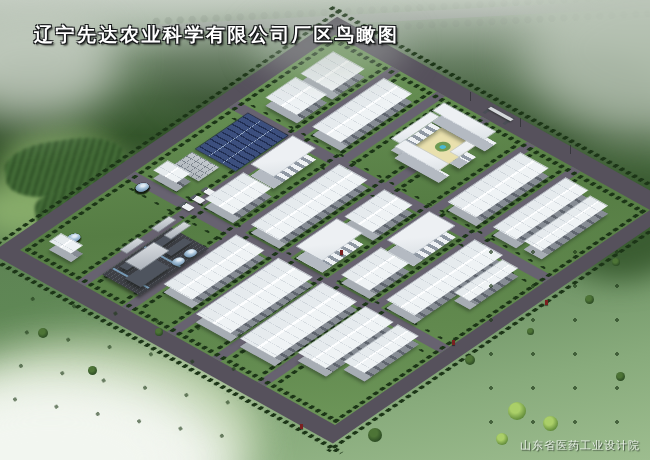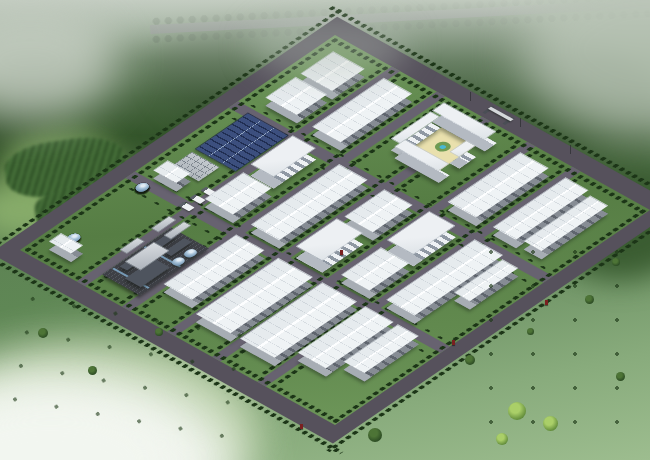--- a/index.html
+++ b/index.html
@@ -258,13 +258,15 @@
   <div class="tree dk" style="left:368px;top:428px;width:14px;height:14px;"></div>
 
   <div class="dot" style="left:340px;top:250px;"></div>
   <div class="dot" style="left:300px;top:424px;"></div>
   <div class="dot" style="left:452px;top:340px;"></div>
   <div class="dot" style="left:545px;top:300px;"></div>
   <div class="pole" style="left:470px;top:92px;"></div>
   <div class="pole" style="left:520px;top:118px;"></div>
   <div class="pole" style="left:570px;top:145px;"></div>
 
+  <div id="title">辽宁先达农业科学有限公司厂区鸟瞰图</div>
+  <div id="credit">山东省医药工业设计院</div>
 </div>
 
 </body></html>

